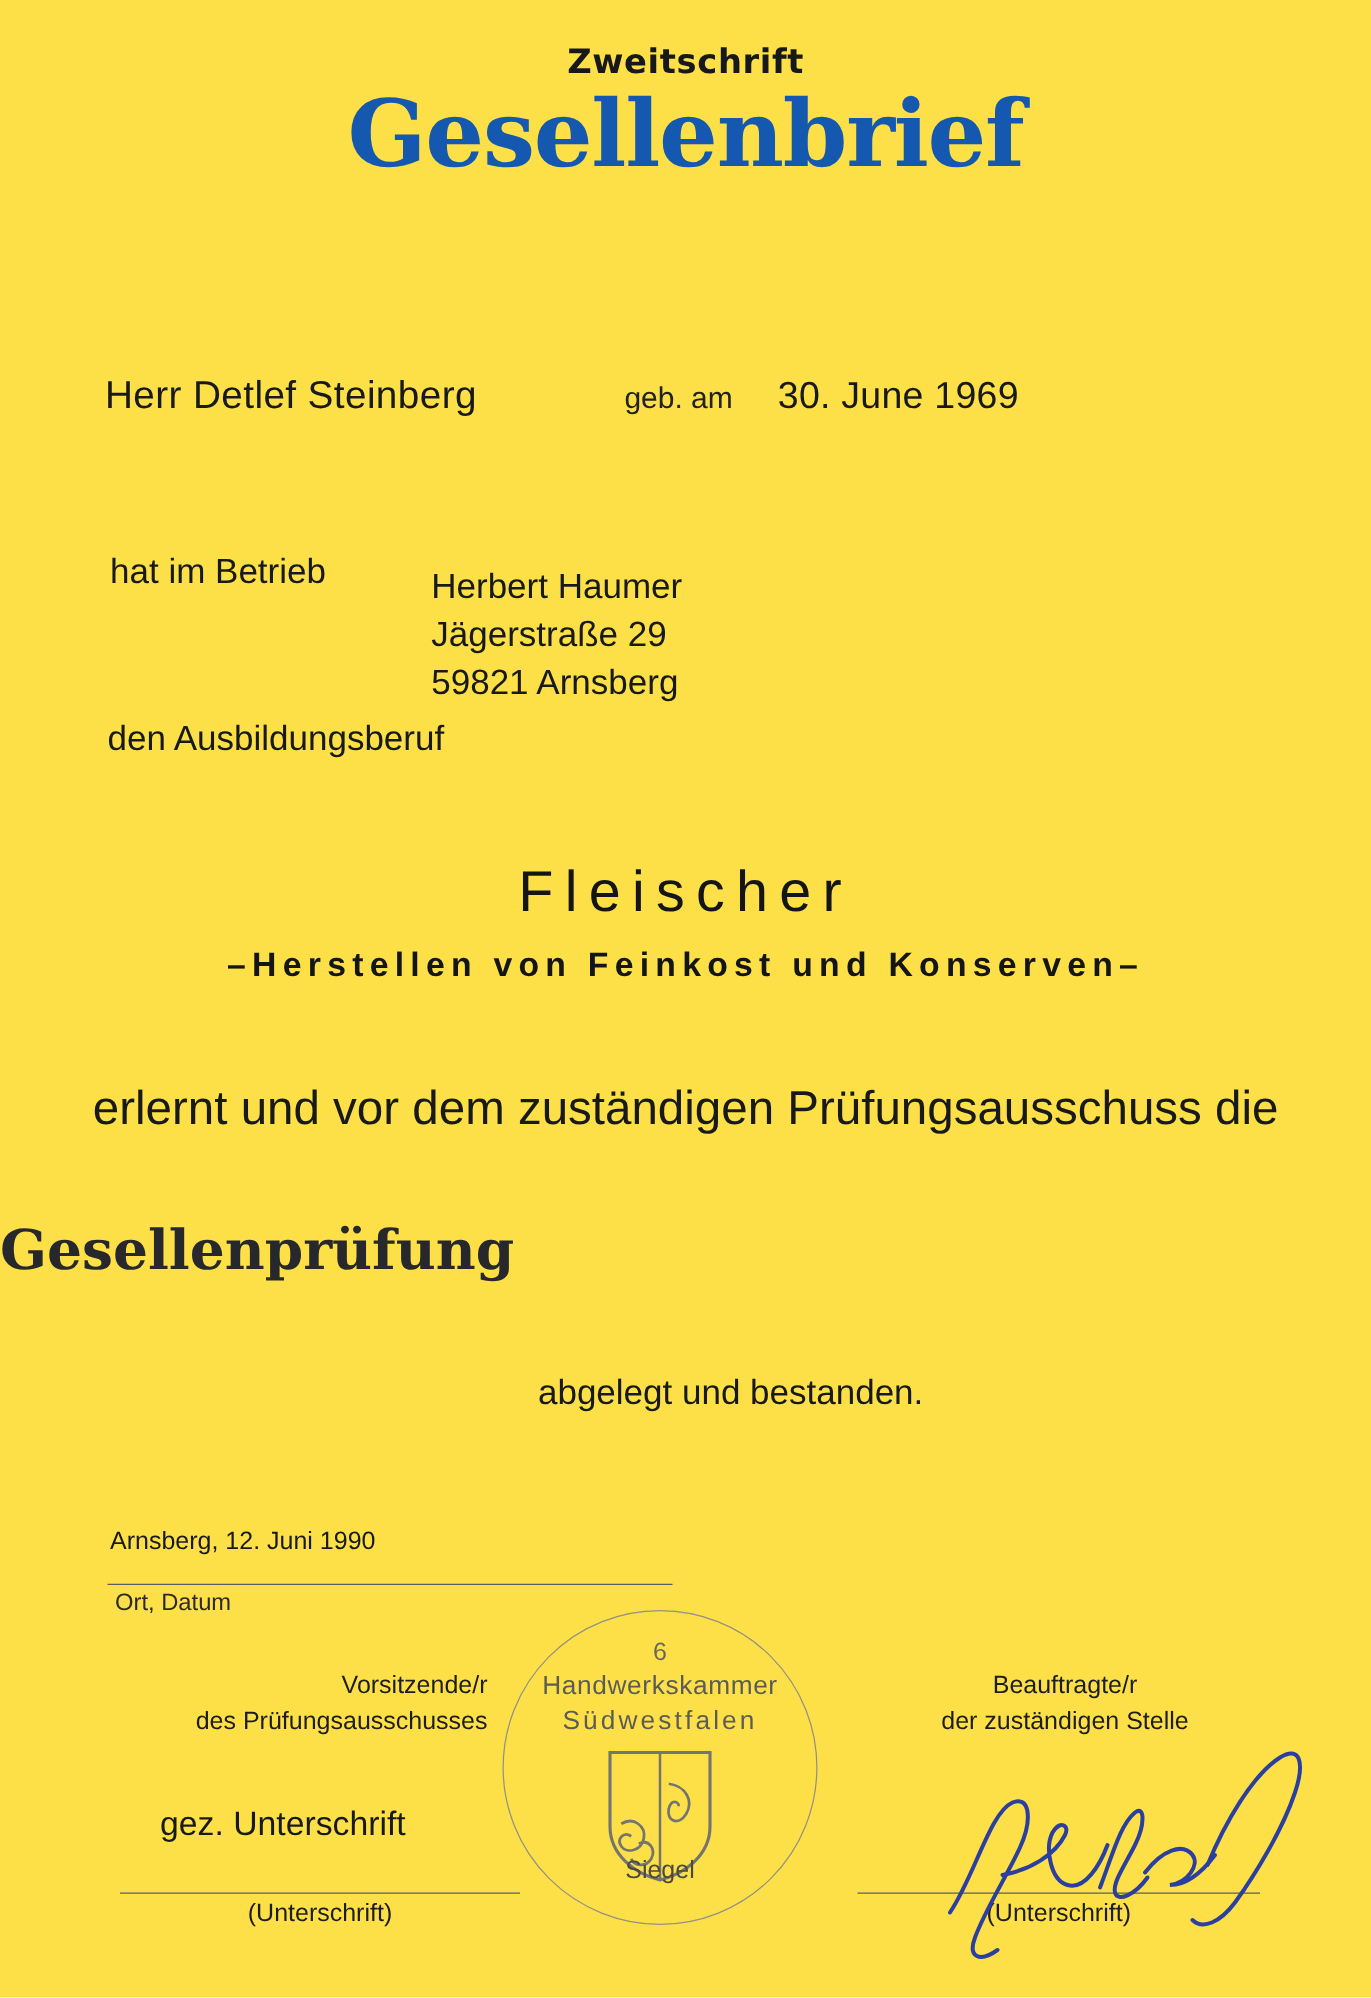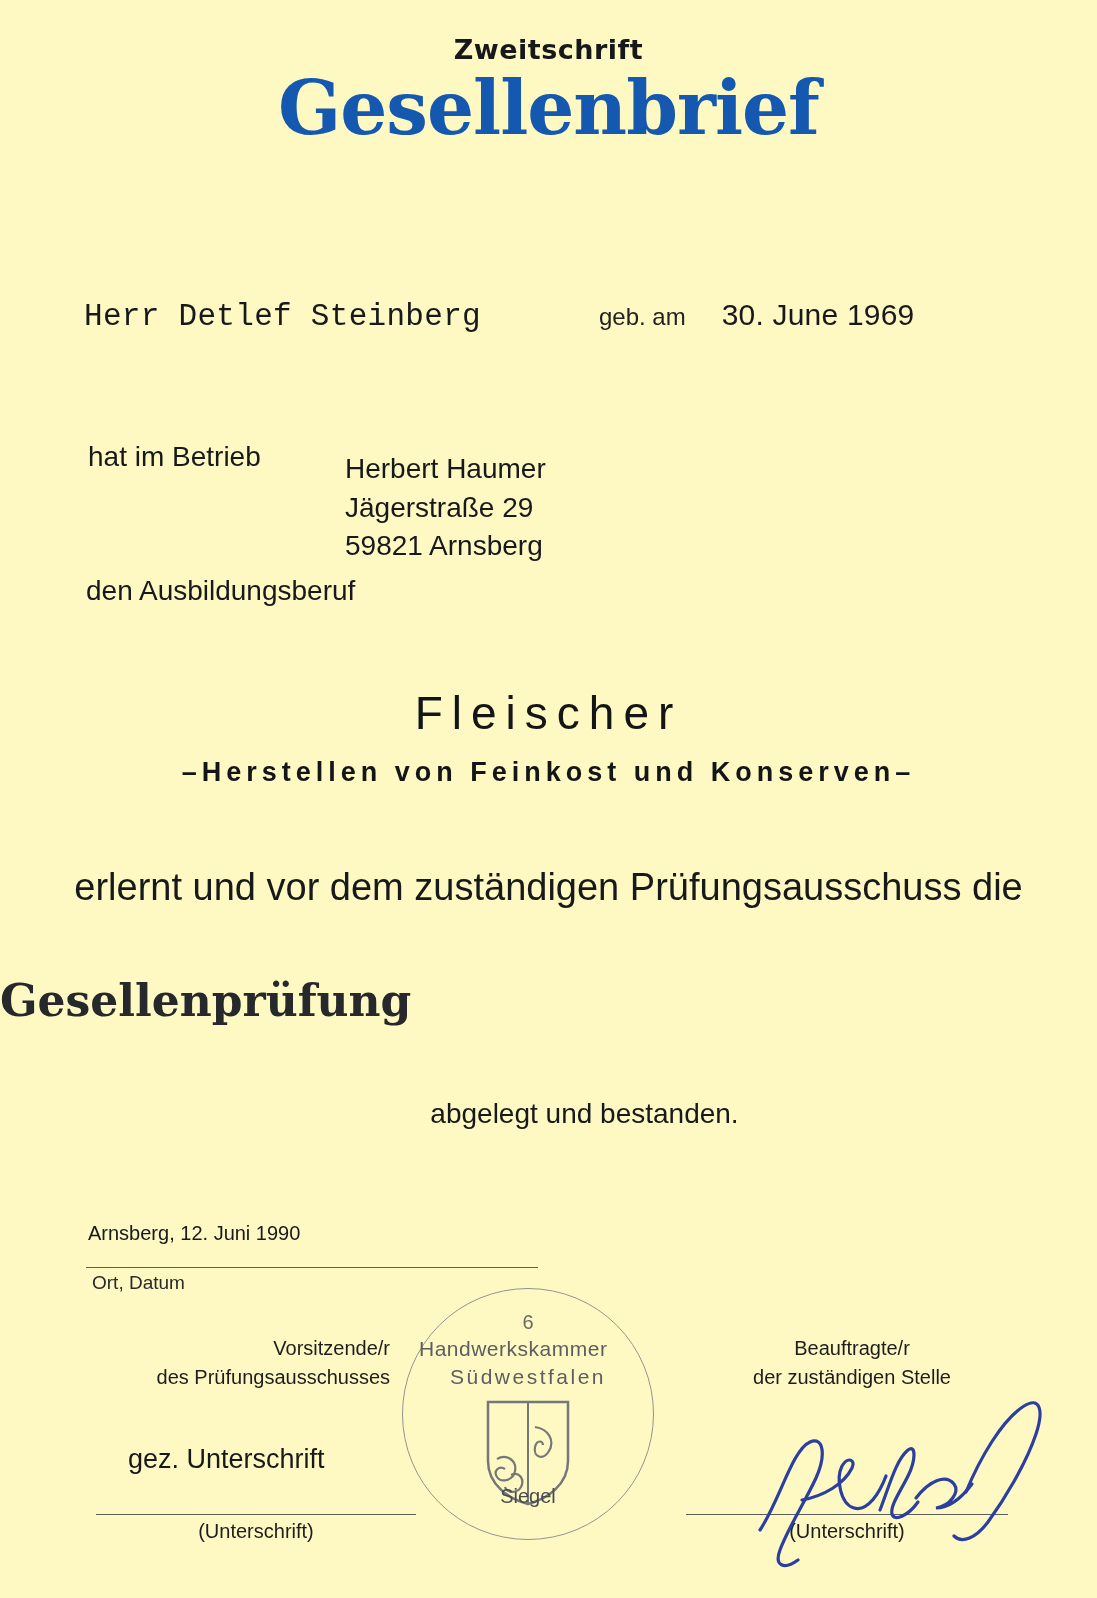--- a/index.html
+++ b/index.html
@@ -12,21 +12,21 @@
     height: 1598px;
     position: relative;
     font-family: "Liberation Sans", sans-serif;
     color: #1a1a1a;
     overflow: hidden;
   }
 
   .page {
     position: absolute;
     inset: 0;
-    background: #fef9c3;
+    background: #fde047;
   }
 
   
   .header {
     position: absolute;
     top: 34px;
     left: 0;
     width: 100%;
     text-align: center;
   }
@@ -54,21 +54,20 @@
     top: 298px;
     left: 84px;
     right: 70px;
     display: flex;
     align-items: baseline;
   }
   .person-name {
     font-size: 31px;
     color: #18191b;
     letter-spacing: 0.3px;
-    font-family: Liberation Mono, monospace;
   }
   .geb-label {
     font-size: 24px;
     color: #222;
     margin-left: 118px;
   }
   .geb-date {
     font-size: 30px;
     color: #18191b;
     margin-left: 36px;
@@ -256,22 +255,23 @@
     top: 22px;
     left: 0;
     width: 100%;
     text-align: center;
     font-size: 20px;
     color: #5a5c63;
   }
   .seal-line1 {
     position: absolute;
     top: 48px;
-    left: 16px;
-    width: 100%;
+    left: 0;
+    width: 100%;
+    text-align: center;
     font-size: 21px;
     letter-spacing: 0.5px;
     color: #4f5159;
   }
   .seal-line2 {
     position: absolute;
     top: 76px;
     left: 0;
     width: 100%;
     text-align: center;

